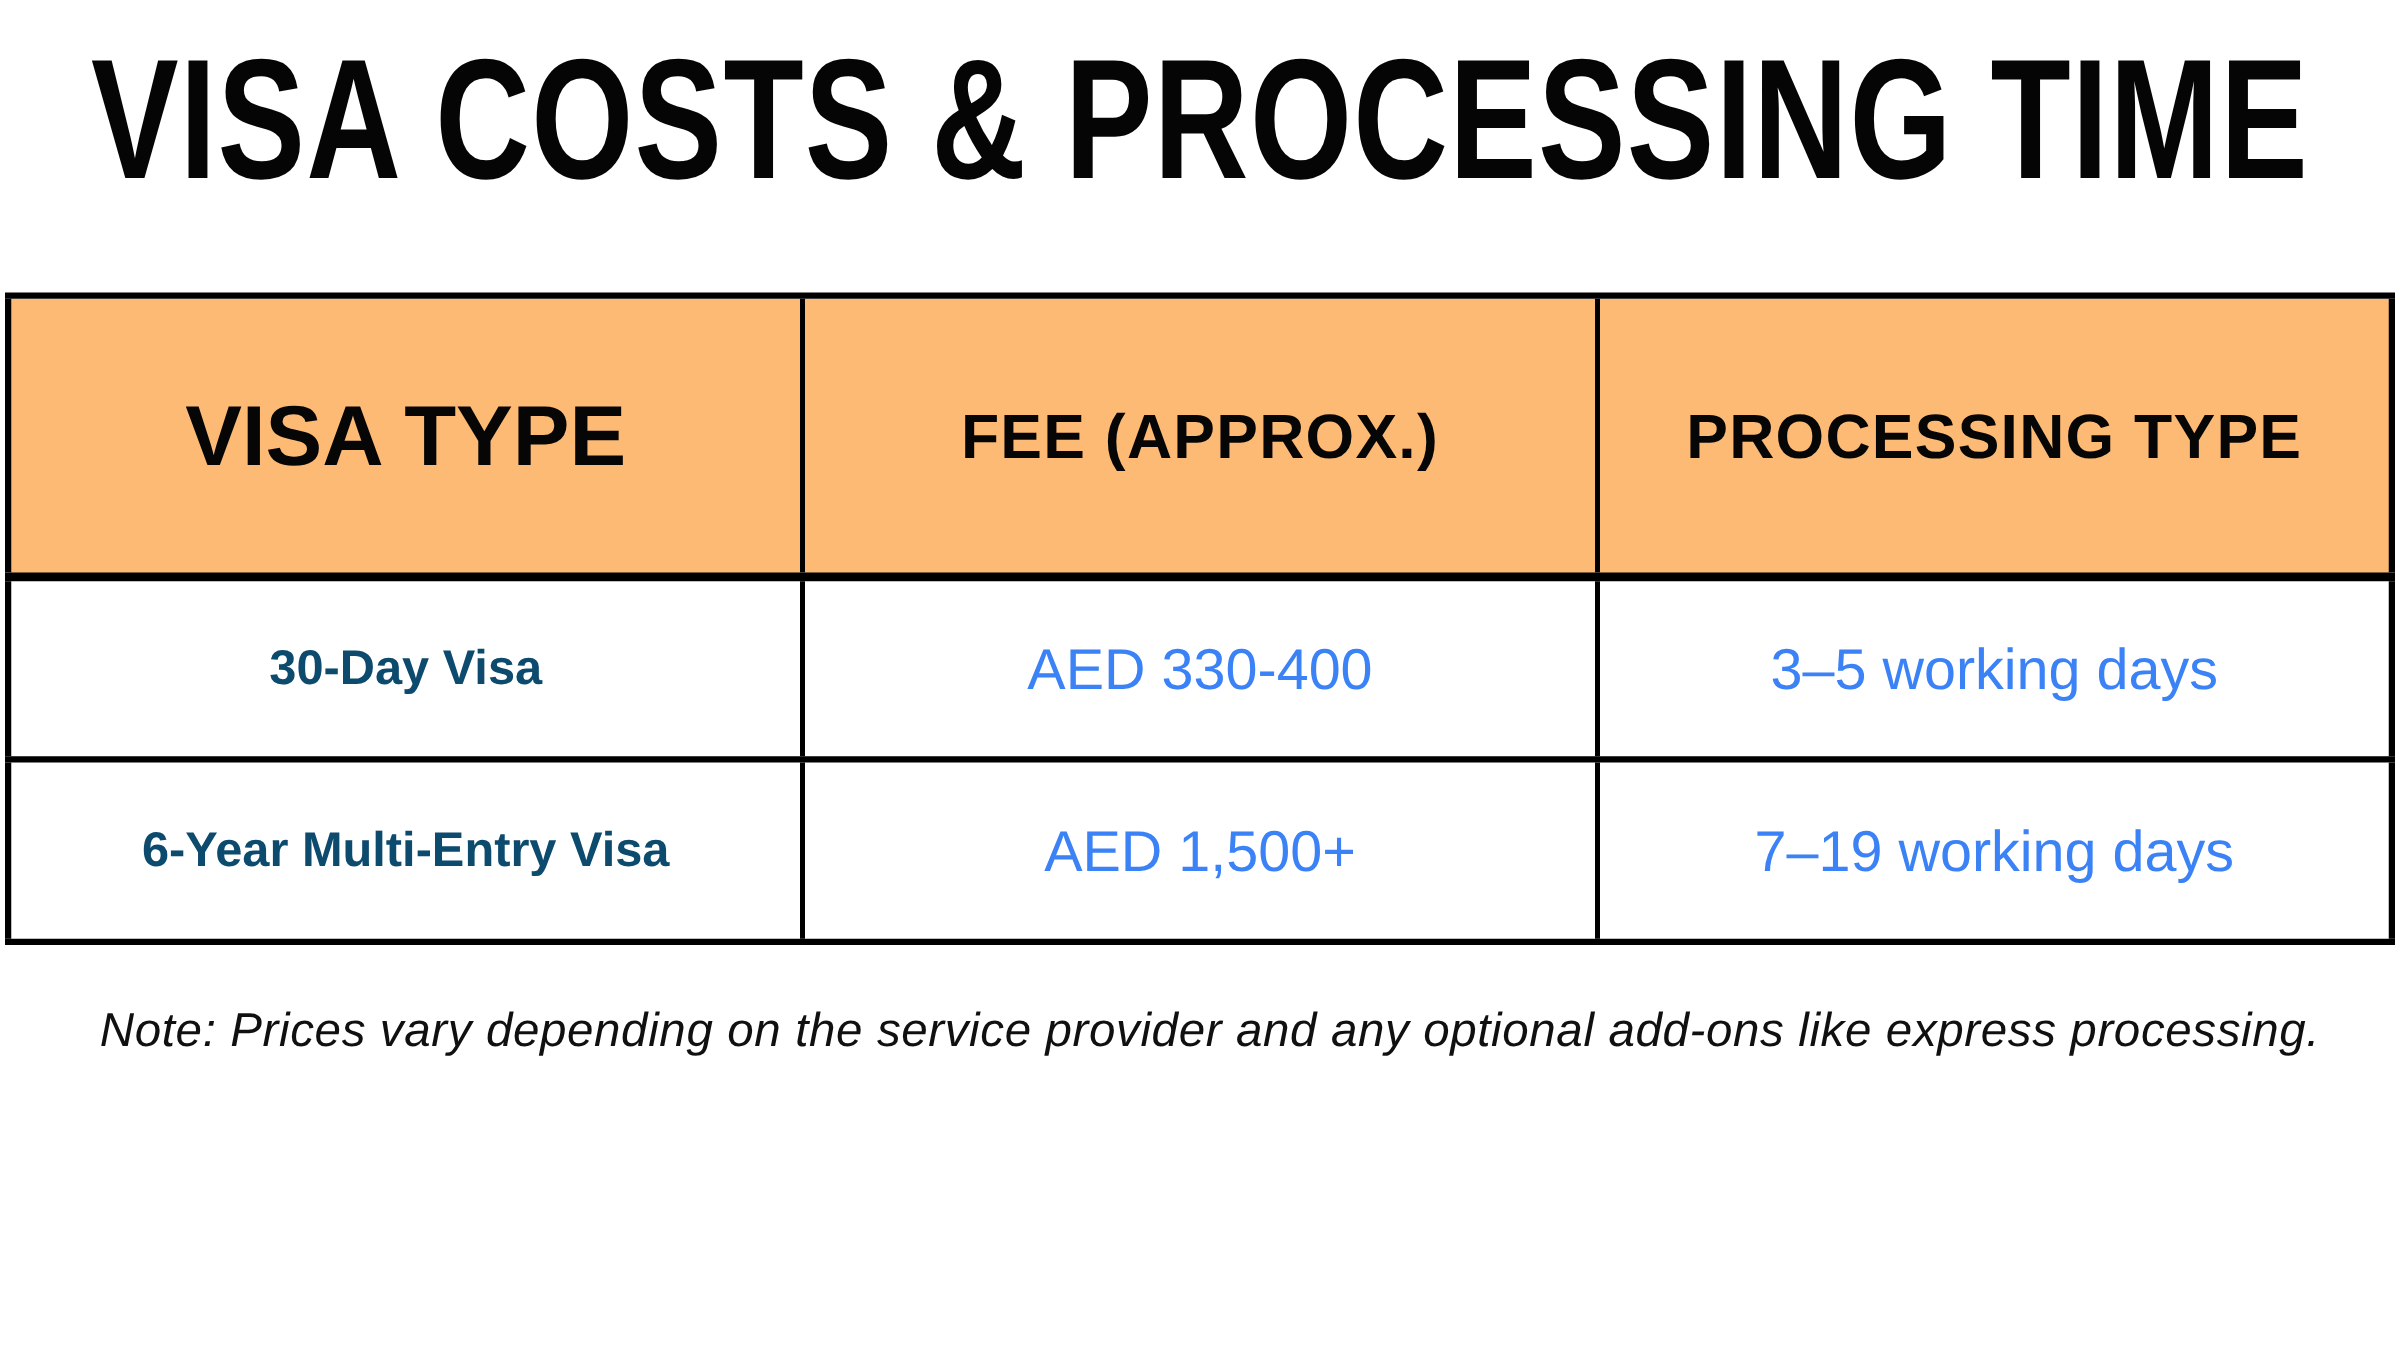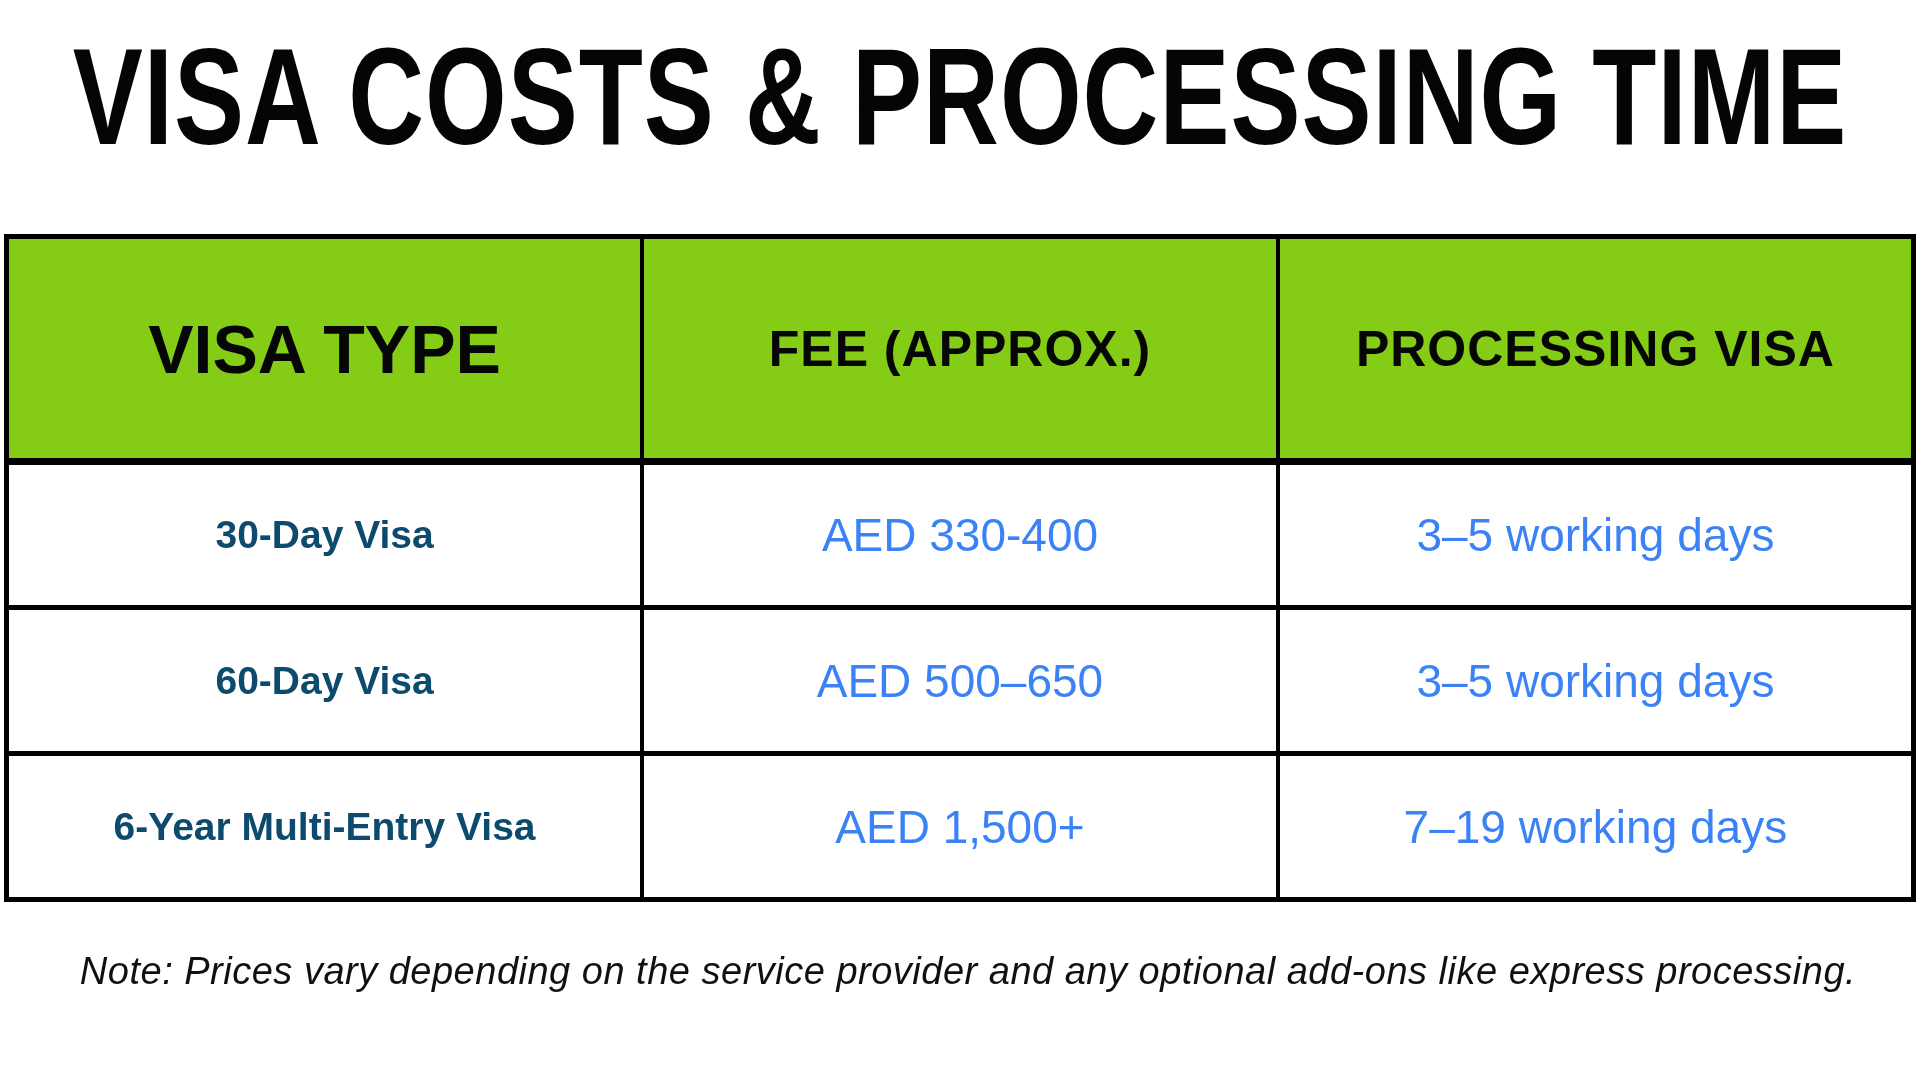--- a/index.html
+++ b/index.html
@@ -47,21 +47,21 @@
     vertical-align: middle;
     border: 4px solid #000000;
     border-top-width: 5px;
     border-bottom-width: 5px;
     padding: 0 10px;
     overflow: hidden;
   }
   .visa-table thead tr { height: 225px; }
   .visa-table tbody tr { height: 146px; }
   .visa-table th {
-    background: #84cc16;
+    background: #fdba74;
     font-weight: bold;
     font-size: 50px;
     letter-spacing: 1px;
     border-bottom-width: 7px;
     color: #060606;
   }
   .visa-table th.col-type { font-size: 68px; letter-spacing: 0px; }
   .visa-table td.cell-type {
     font-weight: bold;
     font-size: 39px;
@@ -88,32 +88,27 @@
 
   <div class="title-wrap">
     <h1 class="page-title">VISA COSTS &amp; PROCESSING TIME</h1>
   </div>
 
   <table class="visa-table">
     <thead>
       <tr>
         <th class="col-type">VISA TYPE</th>
         <th>FEE (APPROX.)</th>
-        <th>PROCESSING VISA</th>
+        <th>PROCESSING TYPE</th>
       </tr>
     </thead>
     <tbody>
       <tr>
         <td class="cell-type">30-Day Visa</td>
         <td class="cell-value">AED 330-400</td>
-        <td class="cell-value">3–5 working days</td>
-      </tr>
-      <tr>
-        <td class="cell-type">60-Day Visa</td>
-        <td class="cell-value">AED 500–650</td>
         <td class="cell-value">3–5 working days</td>
       </tr>
       <tr>
         <td class="cell-type">6-Year Multi-Entry Visa</td>
         <td class="cell-value">AED 1,500+</td>
         <td class="cell-value">7–19 working days</td>
       </tr>
     </tbody>
   </table>
 

